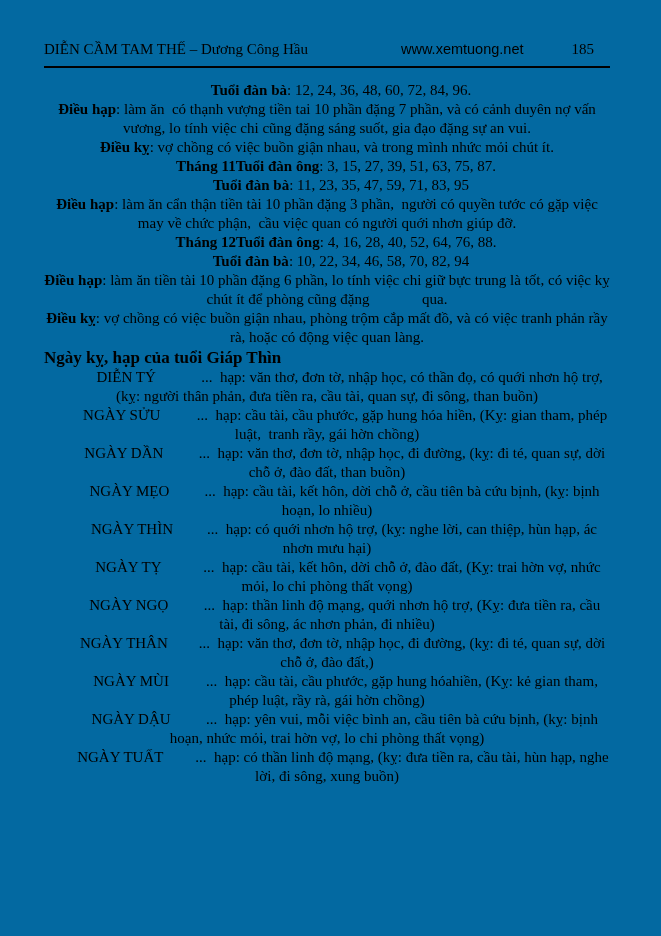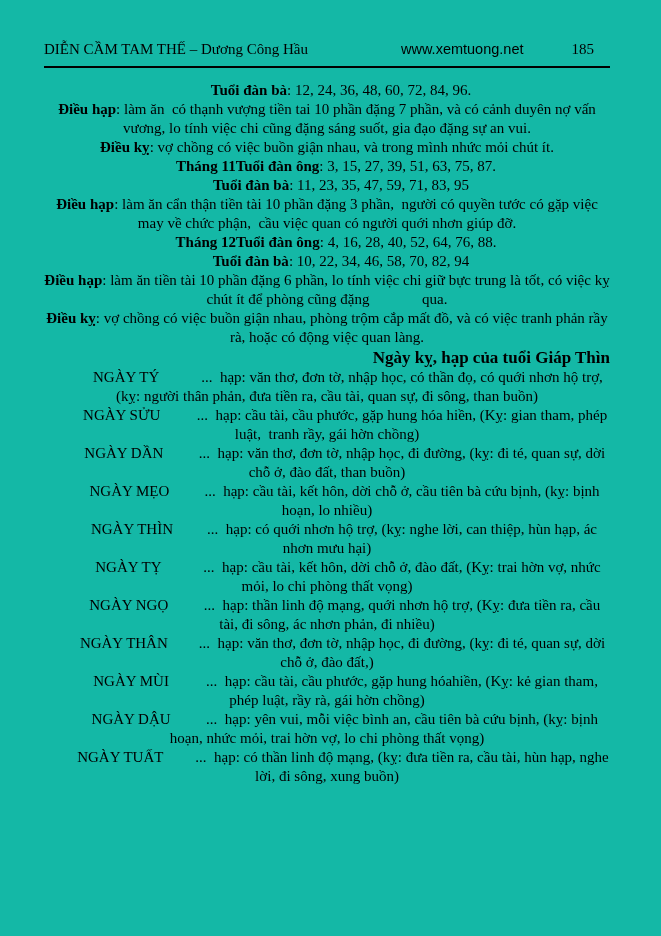--- a/index.html
+++ b/index.html
@@ -7,21 +7,21 @@
     width: 661px; height: 936px;
     background: #ffffff;
     overflow: hidden;
   }
   .page {
     box-sizing: border-box;
     width: 661px; height: 936px;
     padding: 40px 51px 0 44px;
     font-family: "Liberation Serif", "DejaVu Serif", serif;
     color: #000000;
-    background: #14b8a6;
+    background: #0369a1;
   }
   .page-header {
     display: flex;
     align-items: baseline;
     font-size: 15px;
     line-height: 19px;
   }
   .book-title { flex: 1 1 auto; }
   .website {
     font-family: "Liberation Sans", "DejaVu Sans", sans-serif;
@@ -38,21 +38,21 @@
     font-size: 15px;
     line-height: 19px;
   }
   .content p { margin: 0; white-space: pre-wrap; text-align: center; }
   .indent-lg { text-indent: 28px; }
   .indent-sm { text-indent: 18px; }
   .lead { font-weight: bold; }
   .section-heading {
     font-size: 17px;
     font-weight: bold;
-    text-align: right;
+    text-align: left;
     margin: 0;
     line-height: 21px;
   }
   .day-name {
     display: inline-block;
     width: 150px;
     white-space: pre;
   }
 </style>
 </head>
@@ -86,21 +86,21 @@
   <p class="para indent-sm"><span class="lead">Tháng 12Tuổi đàn ông</span><span class="rest">: 4, 16, 28, 40, 52, 64, 76, 88.</span></p>
 
   <p class="para indent-lg"><span class="lead">Tuổi đàn bà</span><span class="rest">: 10, 22, 34, 46, 58, 70, 82, 94</span></p>
 
   <p class="para"><span class="lead">Điều hạp</span><span class="rest">: làm ăn tiền tài 10 phần đặng 6 phần, lo tính việc chi giữ bực trung là tốt, có việc kỵ chút ít để phòng cũng đặng              qua.</span></p>
 
   <p class="para"><span class="lead">Điều kỵ</span><span class="rest">: vợ chồng có việc buồn giận nhau, phòng trộm cắp mất đồ, và có việc tranh phản rầy rà, hoặc có động việc quan làng.</span></p>
 </div>
     <h2 class="section-heading">Ngày kỵ, hạp của tuổi Giáp Thìn</h2>
     <div id="day-list">
-  <p class="day"><span class="day-name">NGÀY TÝ</span><span class="day-text">...  hạp: văn thơ, đơn tờ, nhập học, có thần đọ, có quới nhơn hộ trợ, (kỵ: người thân phản, đưa tiền ra, cầu tài, quan sự, đi sông, than buồn)</span></p>
+  <p class="day"><span class="day-name">DIỄN TÝ</span><span class="day-text">...  hạp: văn thơ, đơn tờ, nhập học, có thần đọ, có quới nhơn hộ trợ, (kỵ: người thân phản, đưa tiền ra, cầu tài, quan sự, đi sông, than buồn)</span></p>
 
   <p class="day"><span class="day-name">NGÀY SỬU</span><span class="day-text">...  hạp: cầu tài, cầu phước, gặp hung hóa hiền, (Kỵ: gian tham, phép luật,  tranh rầy, gái hờn chồng)</span></p>
 
   <p class="day"><span class="day-name">NGÀY DẦN</span><span class="day-text">...  hạp: văn thơ, đơn tờ, nhập học, đi đường, (kỵ: đi té, quan sự, dời chỗ ở, đào đất, than buồn)</span></p>
 
   <p class="day"><span class="day-name">NGÀY MẸO</span><span class="day-text">...  hạp: cầu tài, kết hôn, dời chỗ ở, cầu tiên bà cứu bịnh, (kỵ: bịnh hoạn, lo nhiều)</span></p>
 
   <p class="day"><span class="day-name">NGÀY THÌN</span><span class="day-text">...  hạp: có quới nhơn hộ trợ, (kỵ: nghe lời, can thiệp, hùn hạp, ác nhơn mưu hại)</span></p>
 
   <p class="day"><span class="day-name">NGÀY TỴ</span><span class="day-text">...  hạp: cầu tài, kết hôn, dời chỗ ở, đào đất, (Kỵ: trai hờn vợ, nhức mỏi, lo chi phòng thất vọng)</span></p>

